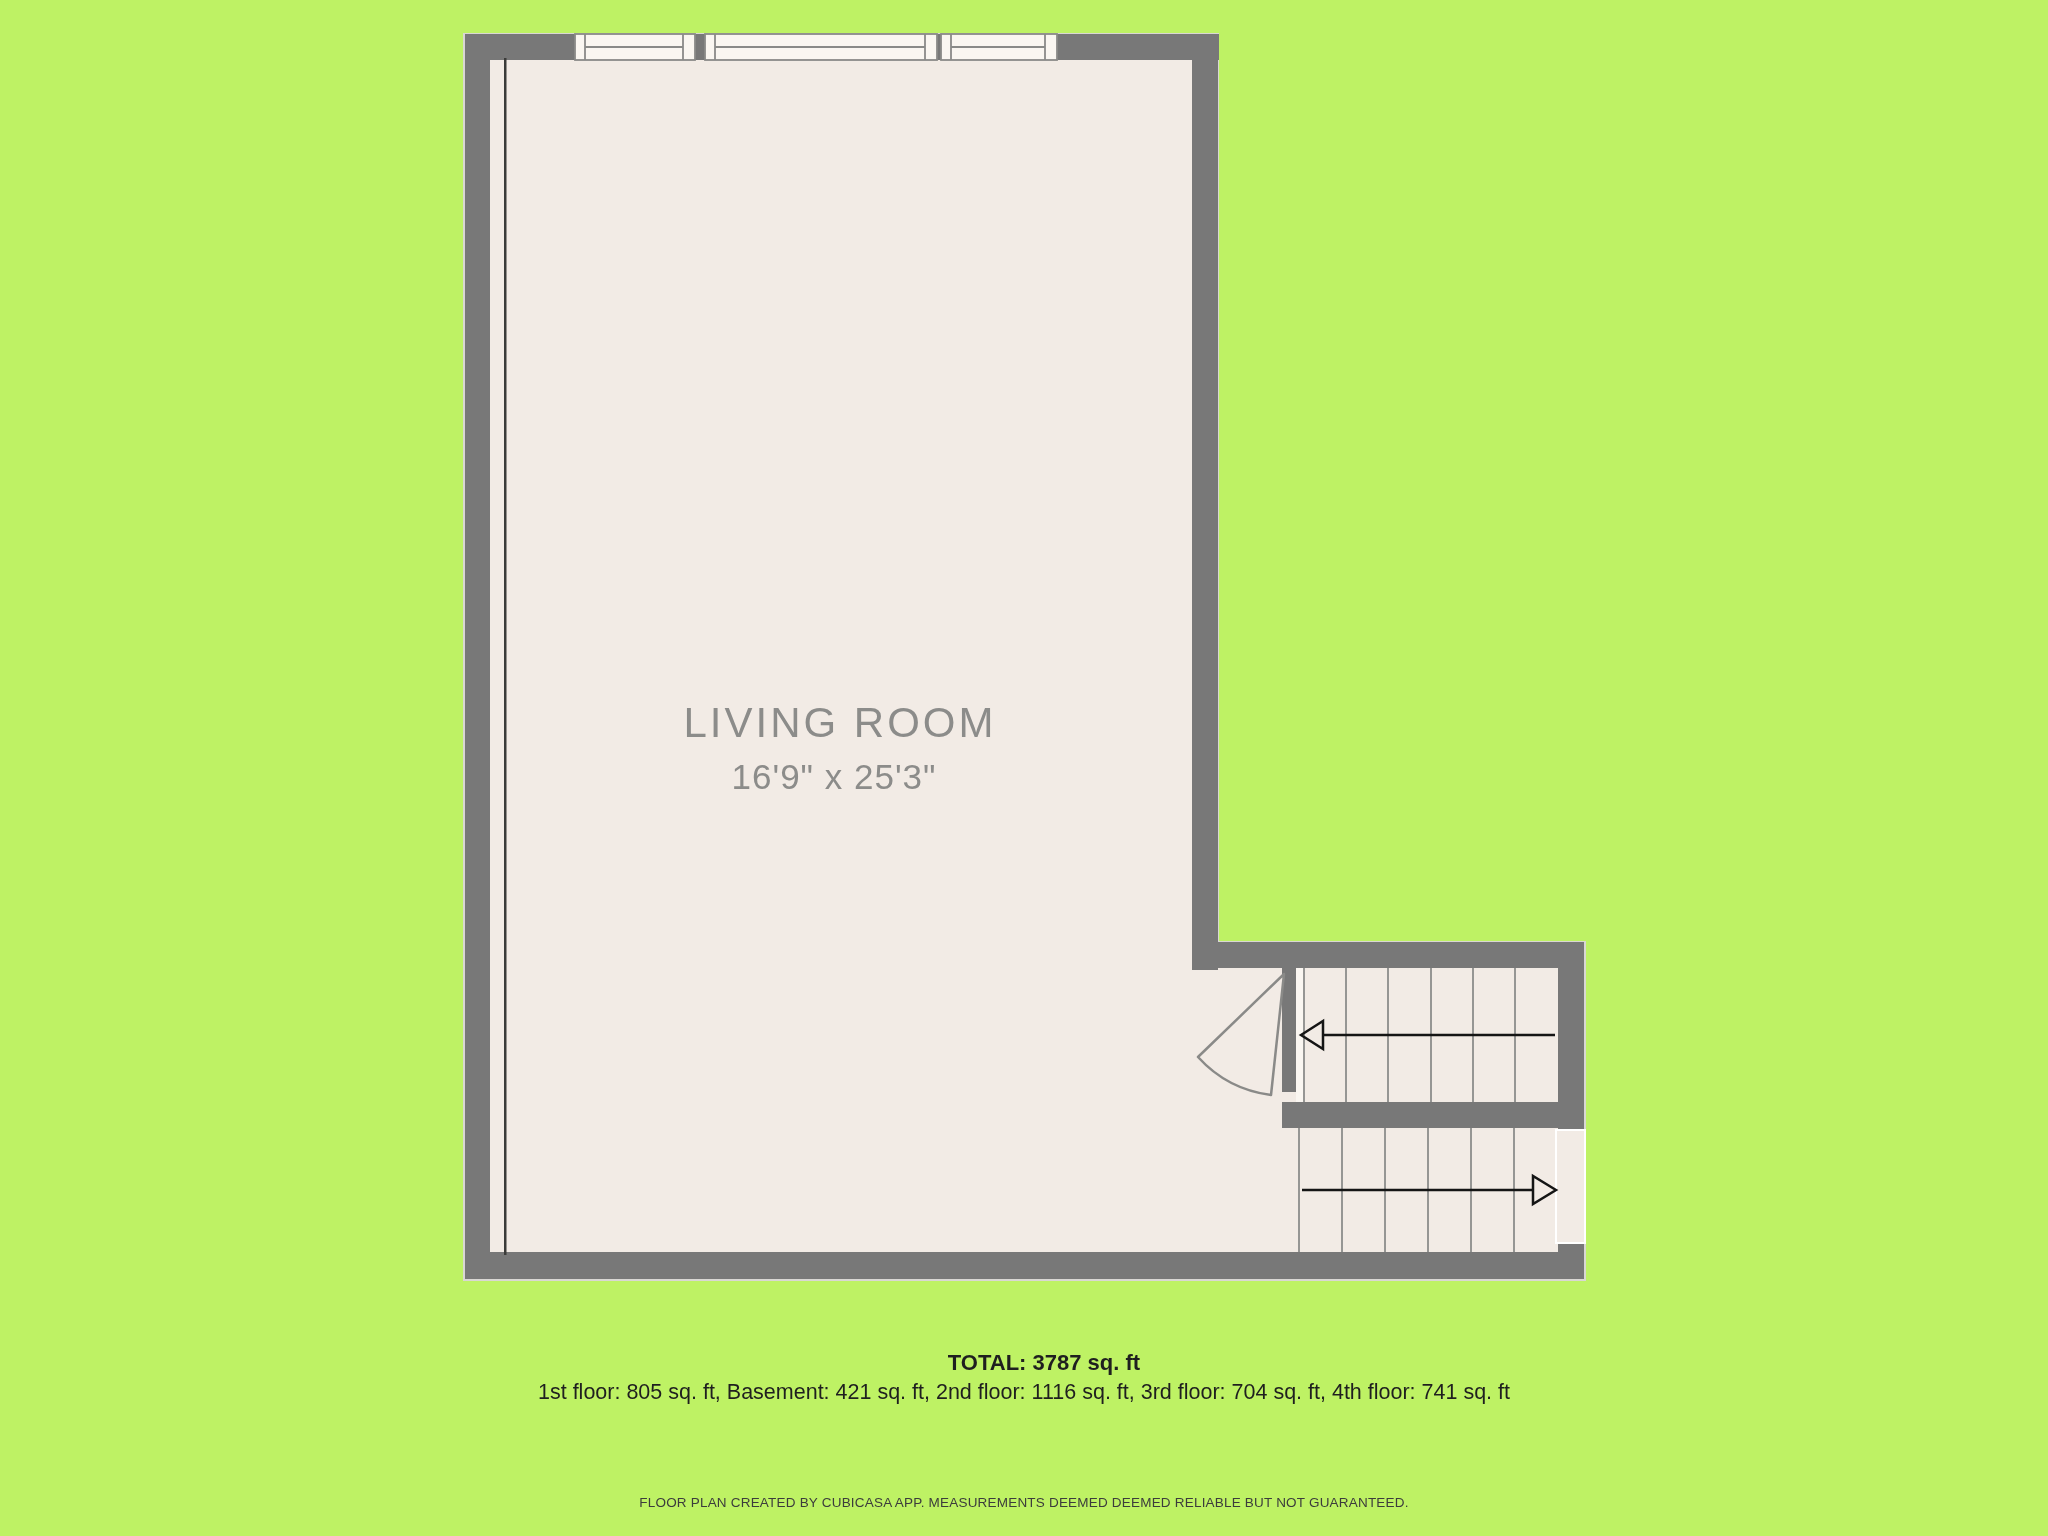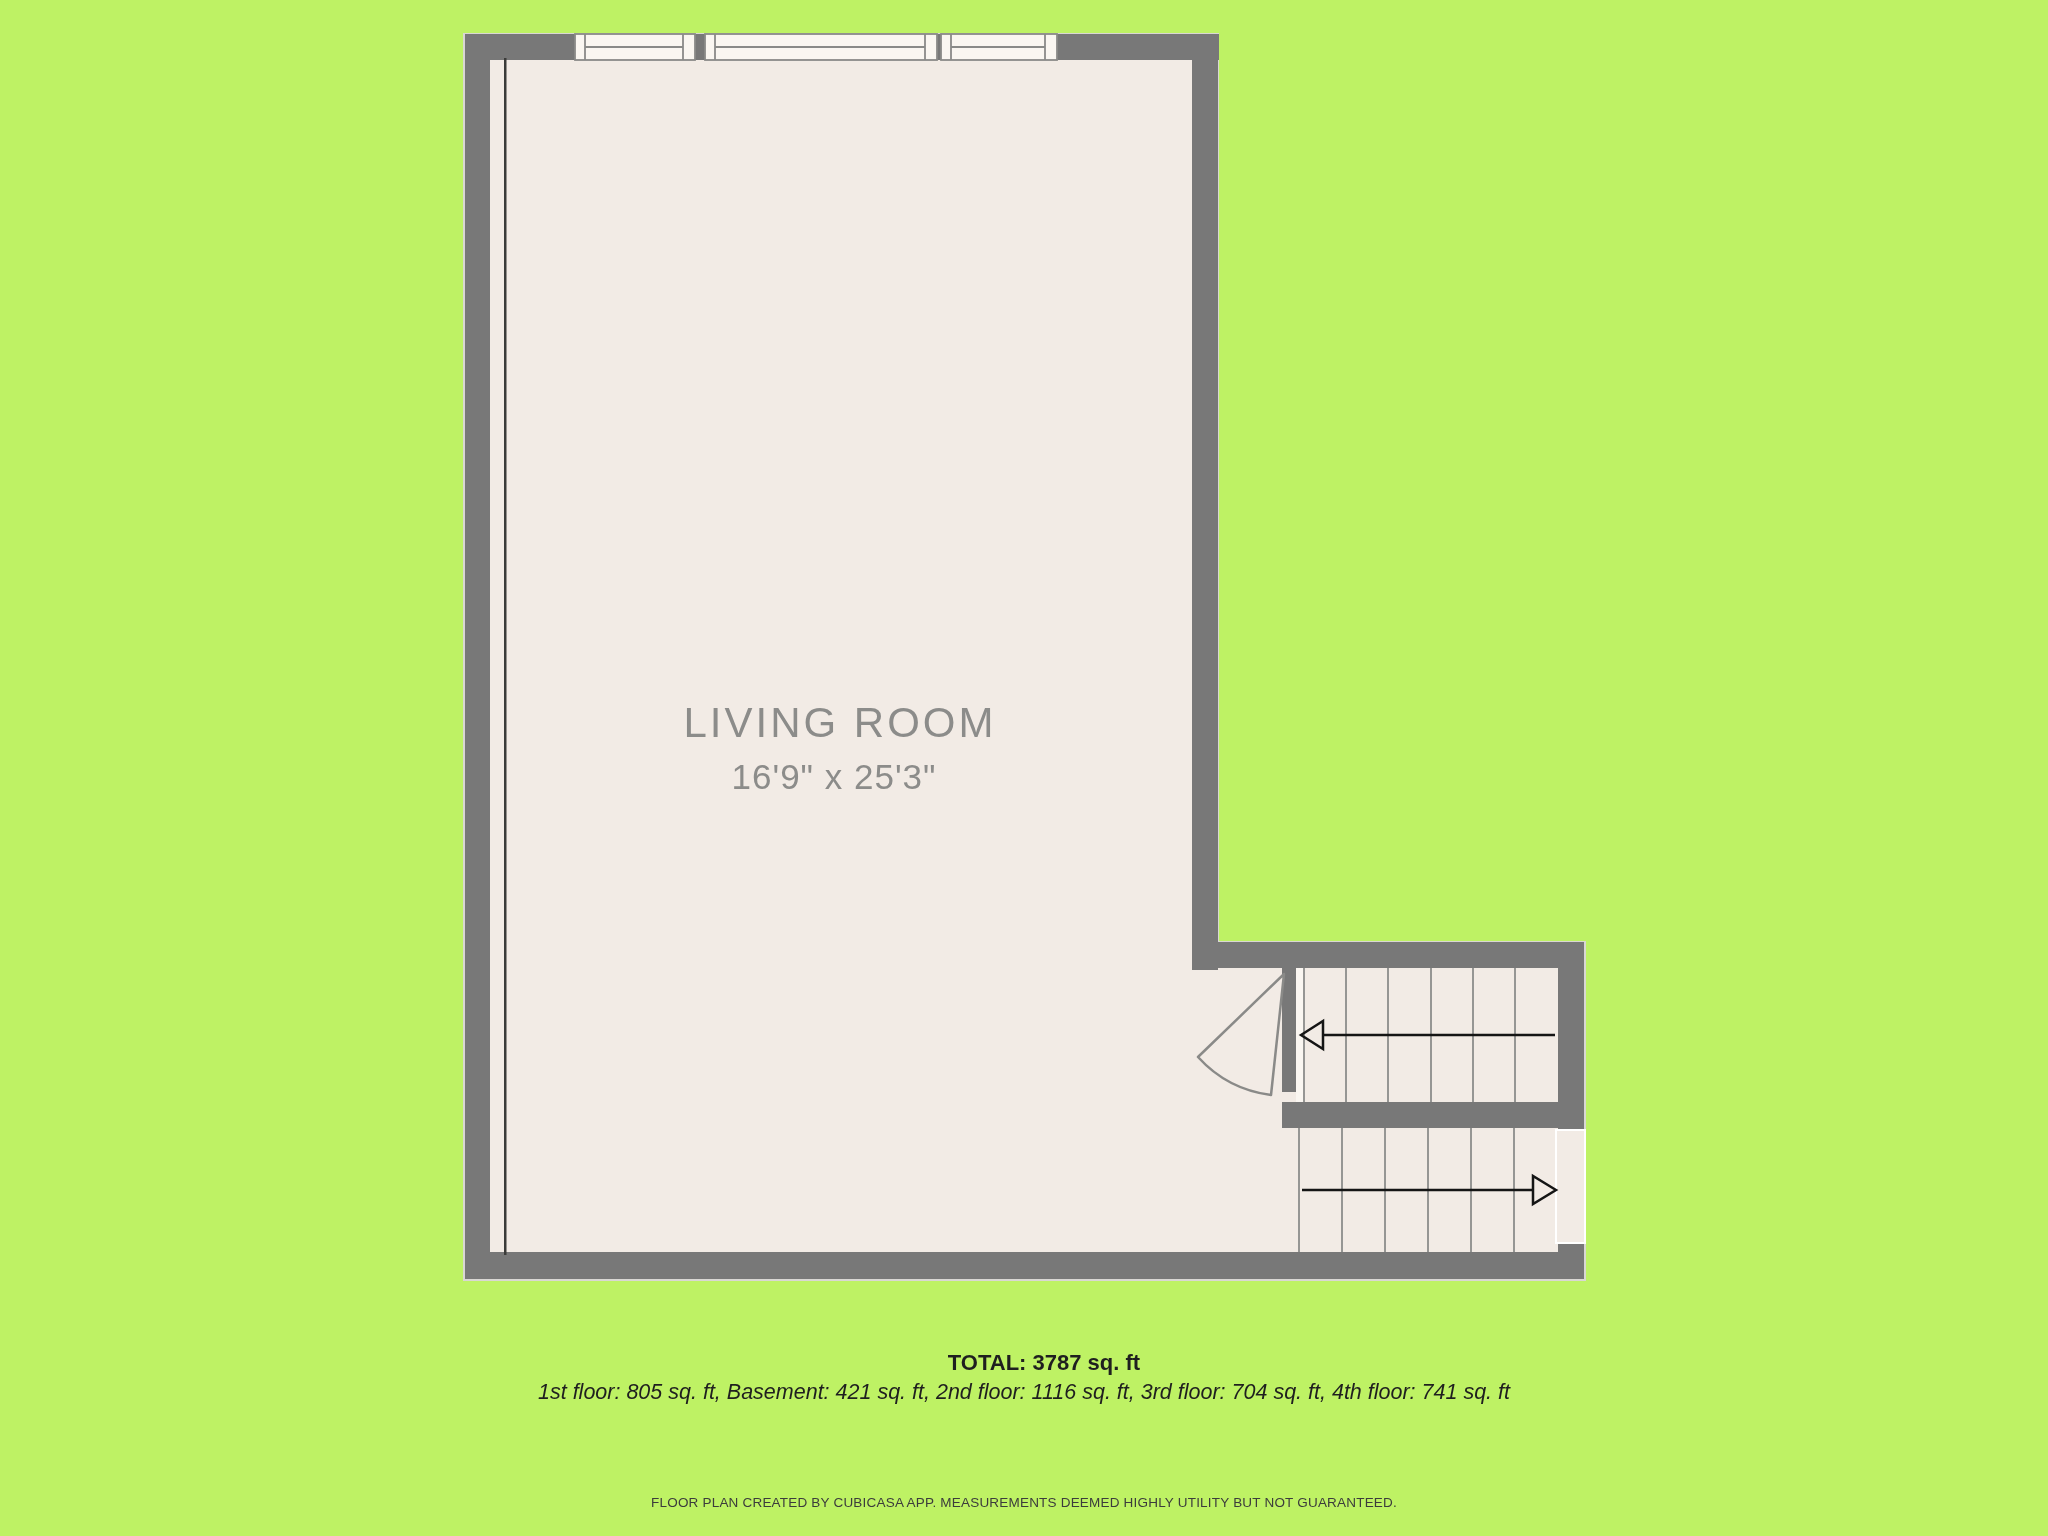--- a/index.html
+++ b/index.html
@@ -37,21 +37,21 @@
   .footer {
     position: absolute;
     left: 0;
     width: 2048px;
     text-align: center;
     color: #1f1f1f;
     line-height: 27px;
     white-space: nowrap;
   }
   .footer-total    { top: 1349px; font-size: 22px; font-weight: bold; padding-left: 20px; }
-  .footer-floors   { top: 1379px; font-size: 21.5px; font-style: italic; }
+  .footer-floors   { top: 1379px; font-size: 21.5px; }
   .footer-excl1    { top: 1408px; font-size: 21.5px; }
   .footer-excl2    { top: 1437px; font-size: 21.5px; }
   .footer-disclaim { top: 1489px; font-size: 13.5px; color: #3c3c3c; letter-spacing: 0.2px; }
 </style>
 </head>
 <body>
 
 <div id="canvas">
 
   <svg id="plan-svg" width="2048" height="1536" viewBox="0 0 2048 1536">
@@ -130,15 +130,15 @@
     </g>
 
     <path d="M1284,974 L1198,1057 A119,119 0 0 0 1271,1095 Z" fill="#f2ebe5" stroke="#8a8a88" stroke-width="2.5" stroke-linejoin="round"></path>
 
     <text class="room-name" x="840" y="737" text-anchor="middle">LIVING ROOM</text>
     <text class="room-dims" x="834" y="789" text-anchor="middle">16'9" x 25'3"</text>
   </svg>
 
   <div class="footer footer-total">TOTAL: 3787 sq. ft</div>
   <div class="footer footer-floors">1st floor: 805 sq. ft, Basement: 421 sq. ft, 2nd floor: 1116 sq. ft, 3rd floor: 704 sq. ft, 4th floor: 741 sq. ft</div>
-  <div class="footer footer-disclaim">FLOOR PLAN CREATED BY CUBICASA APP. MEASUREMENTS DEEMED HIGHLY UTILITY BUT NOT GUARANTEED.</div>
+  <div class="footer footer-disclaim">FLOOR PLAN CREATED BY CUBICASA APP. MEASUREMENTS DEEMED DEEMED RELIABLE BUT NOT GUARANTEED.</div>
 
 </div>
 
 </body></html>

